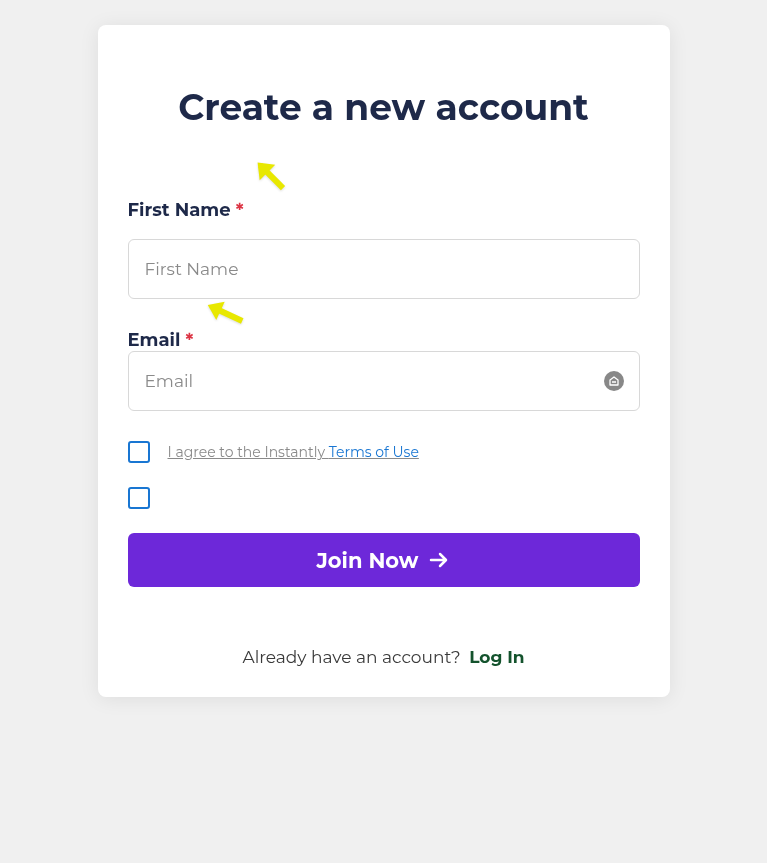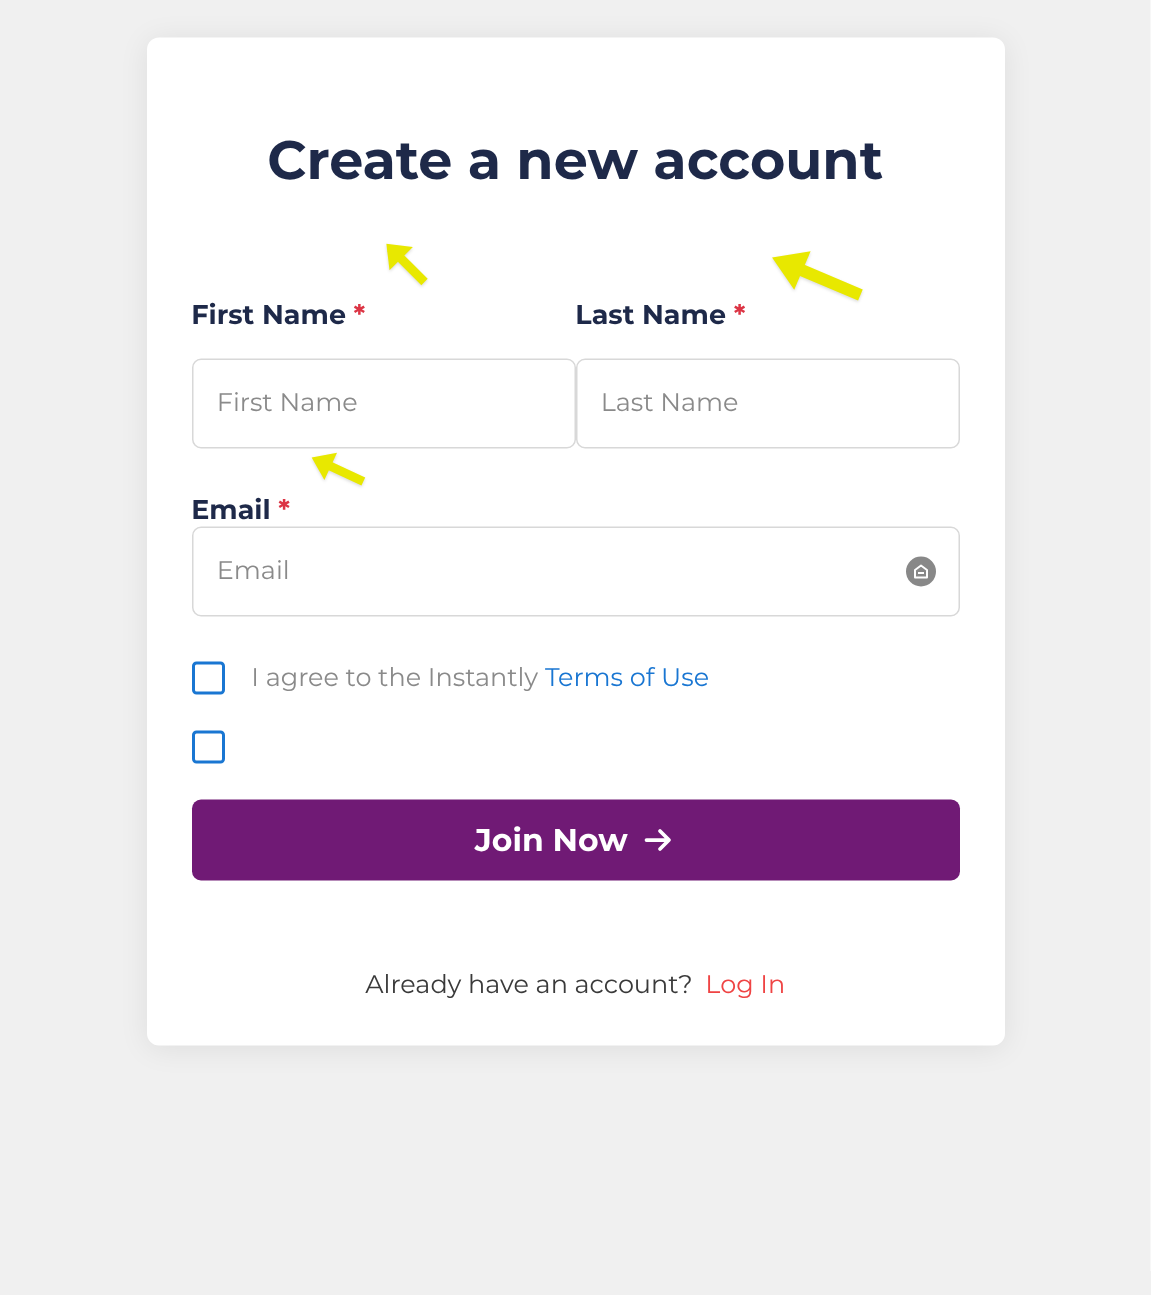--- a/index.html
+++ b/index.html
@@ -94,52 +94,53 @@
     .checkbox {
       width: 22px;
       height: 22px;
       border: 2px solid #1976d2;
       border-radius: 3px;
       margin-right: 18px;
       cursor: pointer;
       flex-shrink: 0;
     }
     .checkbox-text {
-      font-size: 17px;
+      font-size: 14px;
       color: #8a8a8a;
+      text-decoration: underline;
     }
     .link {
       color: #1976d2;
       cursor: pointer;
     }
     .submit-button {
       width: 100%;
       height: 54px;
-      background: #701a75;
+      background: #6d28d9;
       border: none;
       border-radius: 6px;
       color: #fff;
       font-size: 21px;
       font-weight: 700;
       cursor: pointer;
       display: flex;
       align-items: center;
       justify-content: center;
       gap: 10px;
       font-family: inherit;
     }
     .footer {
       text-align: center;
       margin-top: 60px;
       font-size: 17px;
       color: #3a3a3a;
     }
     .login-link {
-      font-weight: 400;
-      color: #ef4444;
+      font-weight: 700;
+      color: #14532d;
       cursor: pointer;
       margin-left: 4px;
     }
     .arrow-annotation {
       position: absolute;
       pointer-events: none;
       z-index: 10;
     }
     .arrow-svg {
       filter: drop-shadow(0 1px 1px rgba(0,0,0,0.15));
@@ -161,35 +162,20 @@
           </g>
         </svg>
       </div>
       <label class="label">
         <span>First Name</span>
         <span class="required">*</span>
       </label>
       <input class="input" type="text" placeholder="First Name" style="">
     </div>
 
-    <div class="field">
-      <div class="arrow-annotation" style="top:-42px; left:122px;">
-        <svg class="arrow-svg" width="80" height="56" viewBox="0 0 80 56">
-          <g transform="rotate(-157 40 28)">
-            <path d="M 10 28 L 62 28" stroke="#e8e800" stroke-width="8" fill="none"></path>
-            <path d="M 52 14 L 74 28 L 52 42 Z" fill="#e8e800"></path>
-          </g>
-        </svg>
-      </div>
-      <label class="label">
-        <span>Last Name</span>
-        <span class="required">*</span>
-      </label>
-      <input class="input" type="text" placeholder="Last Name" style="">
-    </div>
   </div>
 
   <div class="full">
     <div class="arrow-annotation" style="top:-38px; left:72px;">
       <svg class="arrow-svg" width="50" height="44" viewBox="0 0 50 44">
         <g transform="rotate(-155 25 22)">
           <path d="M 6 22 L 38 22" stroke="#e8e800" stroke-width="6" fill="none"></path>
           <path d="M 30 12 L 44 22 L 30 32 Z" fill="#e8e800"></path>
         </g>
       </svg>

